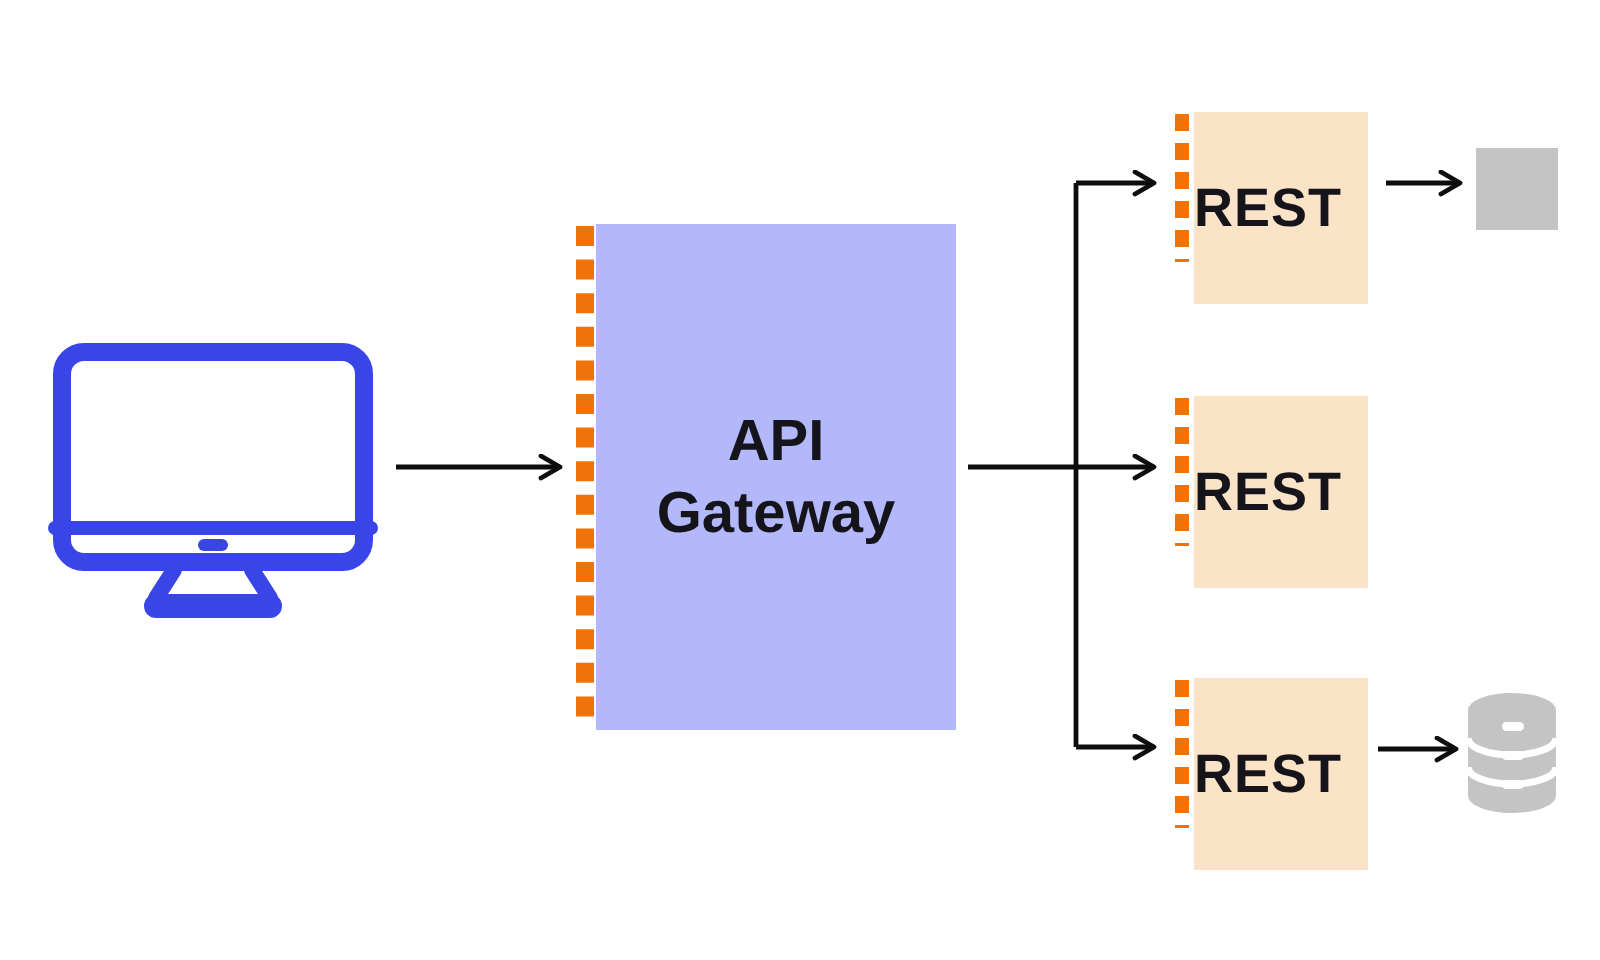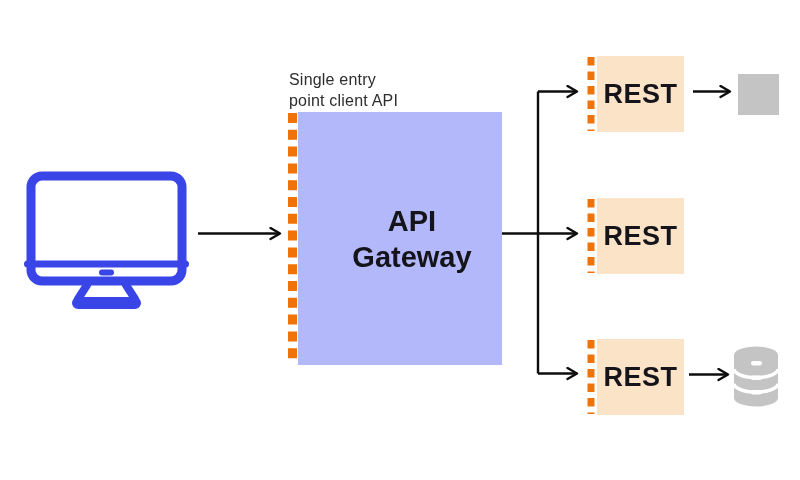--- a/index.html
+++ b/index.html
@@ -9,25 +9,25 @@
   }
   html,body{margin:0;padding:0;background:#fff;}
   .canvas{position:relative;width:800px;height:480px;background:#ffffff;overflow:hidden;
           font-family:"Liberation Sans",sans-serif;}
   .overlay{position:absolute;left:0;top:0;width:800px;height:480px;pointer-events:none;}
   .connector{stroke:var(--arrow-black);stroke-width:2.4;fill:none;}
   .dash-edge{stroke:var(--dash-orange);fill:none;}
   .annotation{position:absolute;font-size:16px;line-height:21px;color:var(--label-text);
               white-space:pre-line;letter-spacing:0.2px;}
   .gateway-box{position:absolute;left:298px;top:112px;width:180px;height:253px;
-               background:var(--gateway-purple);display:flex;align-items:center;justify-content:center;padding-left:24px;}
+               background:var(--gateway-purple);display:flex;align-items:center;justify-content:center;}
   .gateway-label{font-weight:bold;font-size:29px;line-height:36px;color:var(--box-text);
                  text-align:center;white-space:pre-line;}
-  .rest-box{position:absolute;left:597px;width:87px;height:76px;background:var(--rest-peach);
-            display:flex;align-items:center;justify-content:center;}
+  .rest-box{position:absolute;left:597px;width:87px;height:96px;background:var(--rest-peach);
+            display:flex;align-items:center;}
   .rest-box.r1{top:56px;} .rest-box.r2{top:198px;} .rest-box.r3{top:339px;}
   .rest-label{font-weight:bold;font-size:27px;color:var(--box-text);letter-spacing:0.5px;}
   .gray-box{position:absolute;left:738px;top:74px;width:41px;height:41px;background:var(--neutral-gray);}
   .monitor{position:absolute;left:23px;top:168px;width:170px;height:145px;}
   .db-icon{position:absolute;left:731px;top:345px;width:50px;height:63px;}
   .annotation.a-gateway{left:289px;top:69px;}
   .annotation.a-backend{left:510px;top:419px;}
 </style>
 </head>
 <body>
@@ -58,22 +58,20 @@
     <path class="connector" d="M538,373.5 L577,373.5" marker-end="url(#arrow)"></path>
     <path class="connector" d="M693,91.5 L730,91.5" marker-end="url(#arrow)"></path>
     <path class="connector" d="M689,374.5 L728,374.5" marker-end="url(#arrow)"></path>
 
     <path class="dash-edge" d="M292.5,113 L292.5,364" stroke-width="9" stroke-dasharray="10 6.8"></path>
     <path class="dash-edge" d="M591,57 L591,131" stroke-width="7" stroke-dasharray="8.5 6"></path>
     <path class="dash-edge" d="M591,199 L591,273" stroke-width="7" stroke-dasharray="8.5 6"></path>
     <path class="dash-edge" d="M591,340 L591,414" stroke-width="7" stroke-dasharray="8.5 6"></path>
   </svg>
 
-  <div class="annotation a-gateway">Single entry
-point client API</div>
 
   <div class="gateway-box">
     <div class="gateway-label">API
 Gateway</div>
   </div>
 
   <div class="rest-box r1">
     <span class="rest-label">REST</span>
   </div>
   <div class="rest-box r2">

